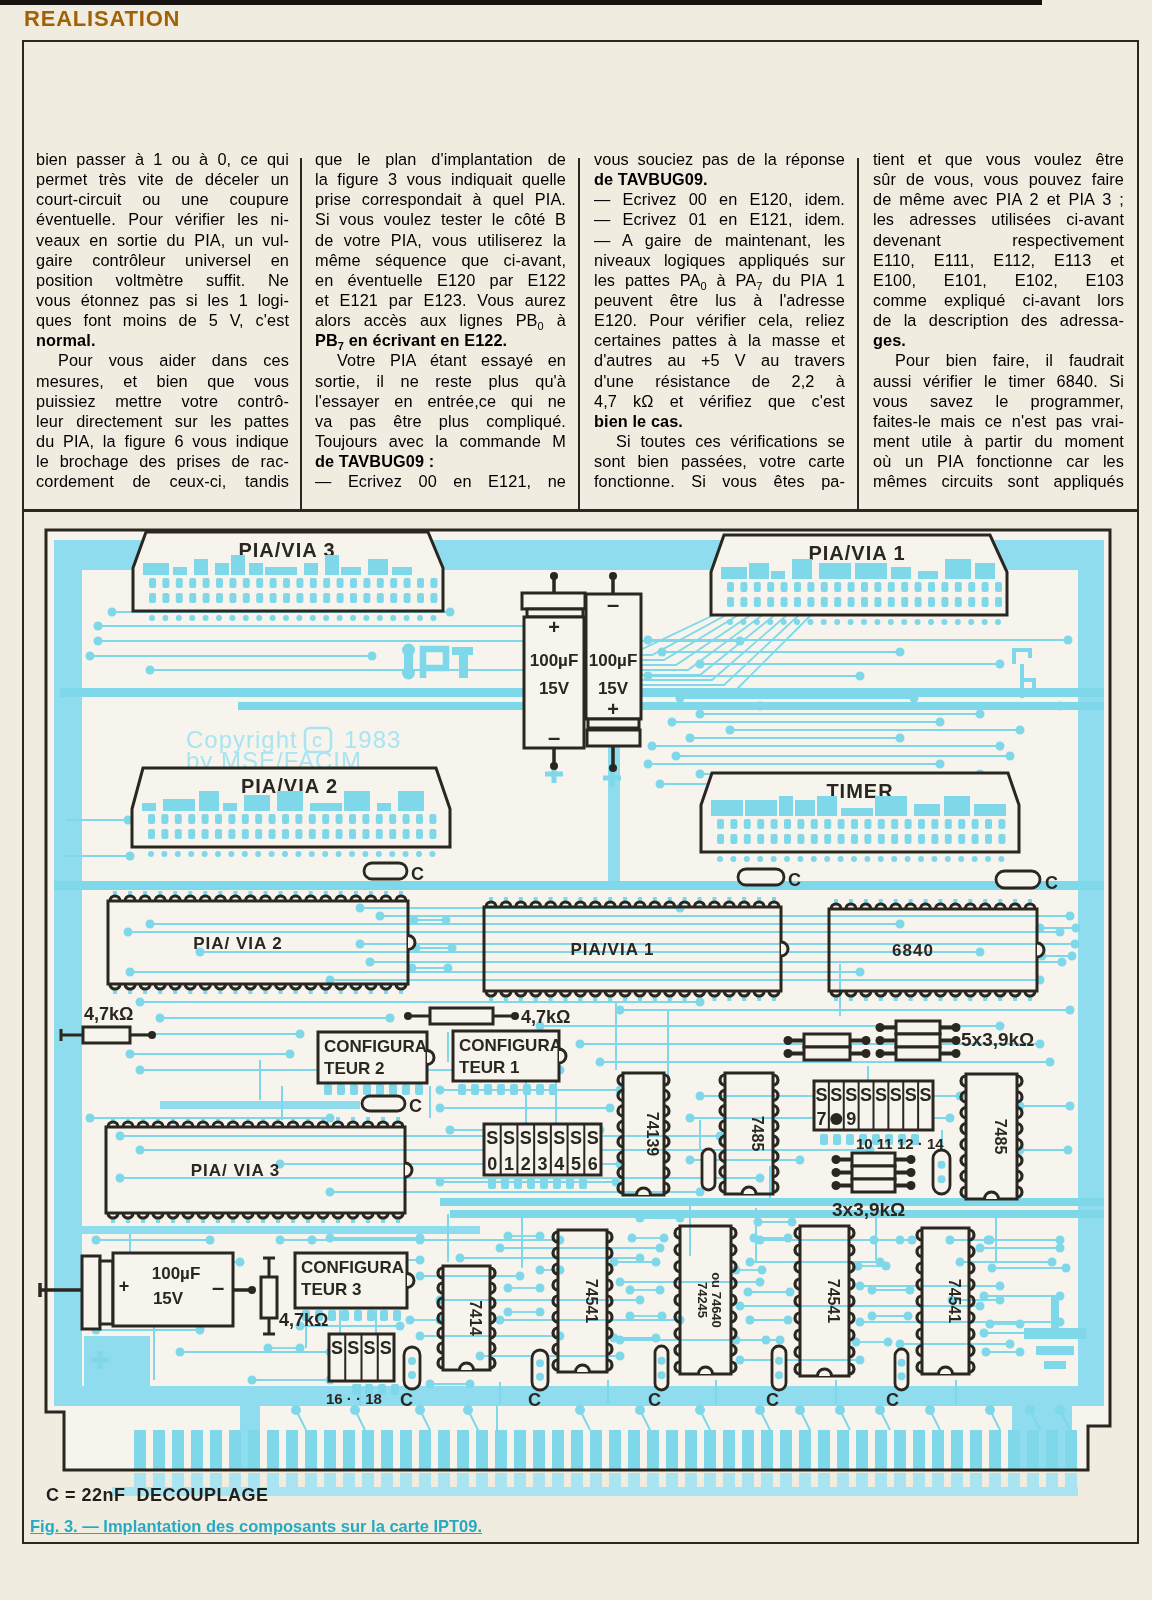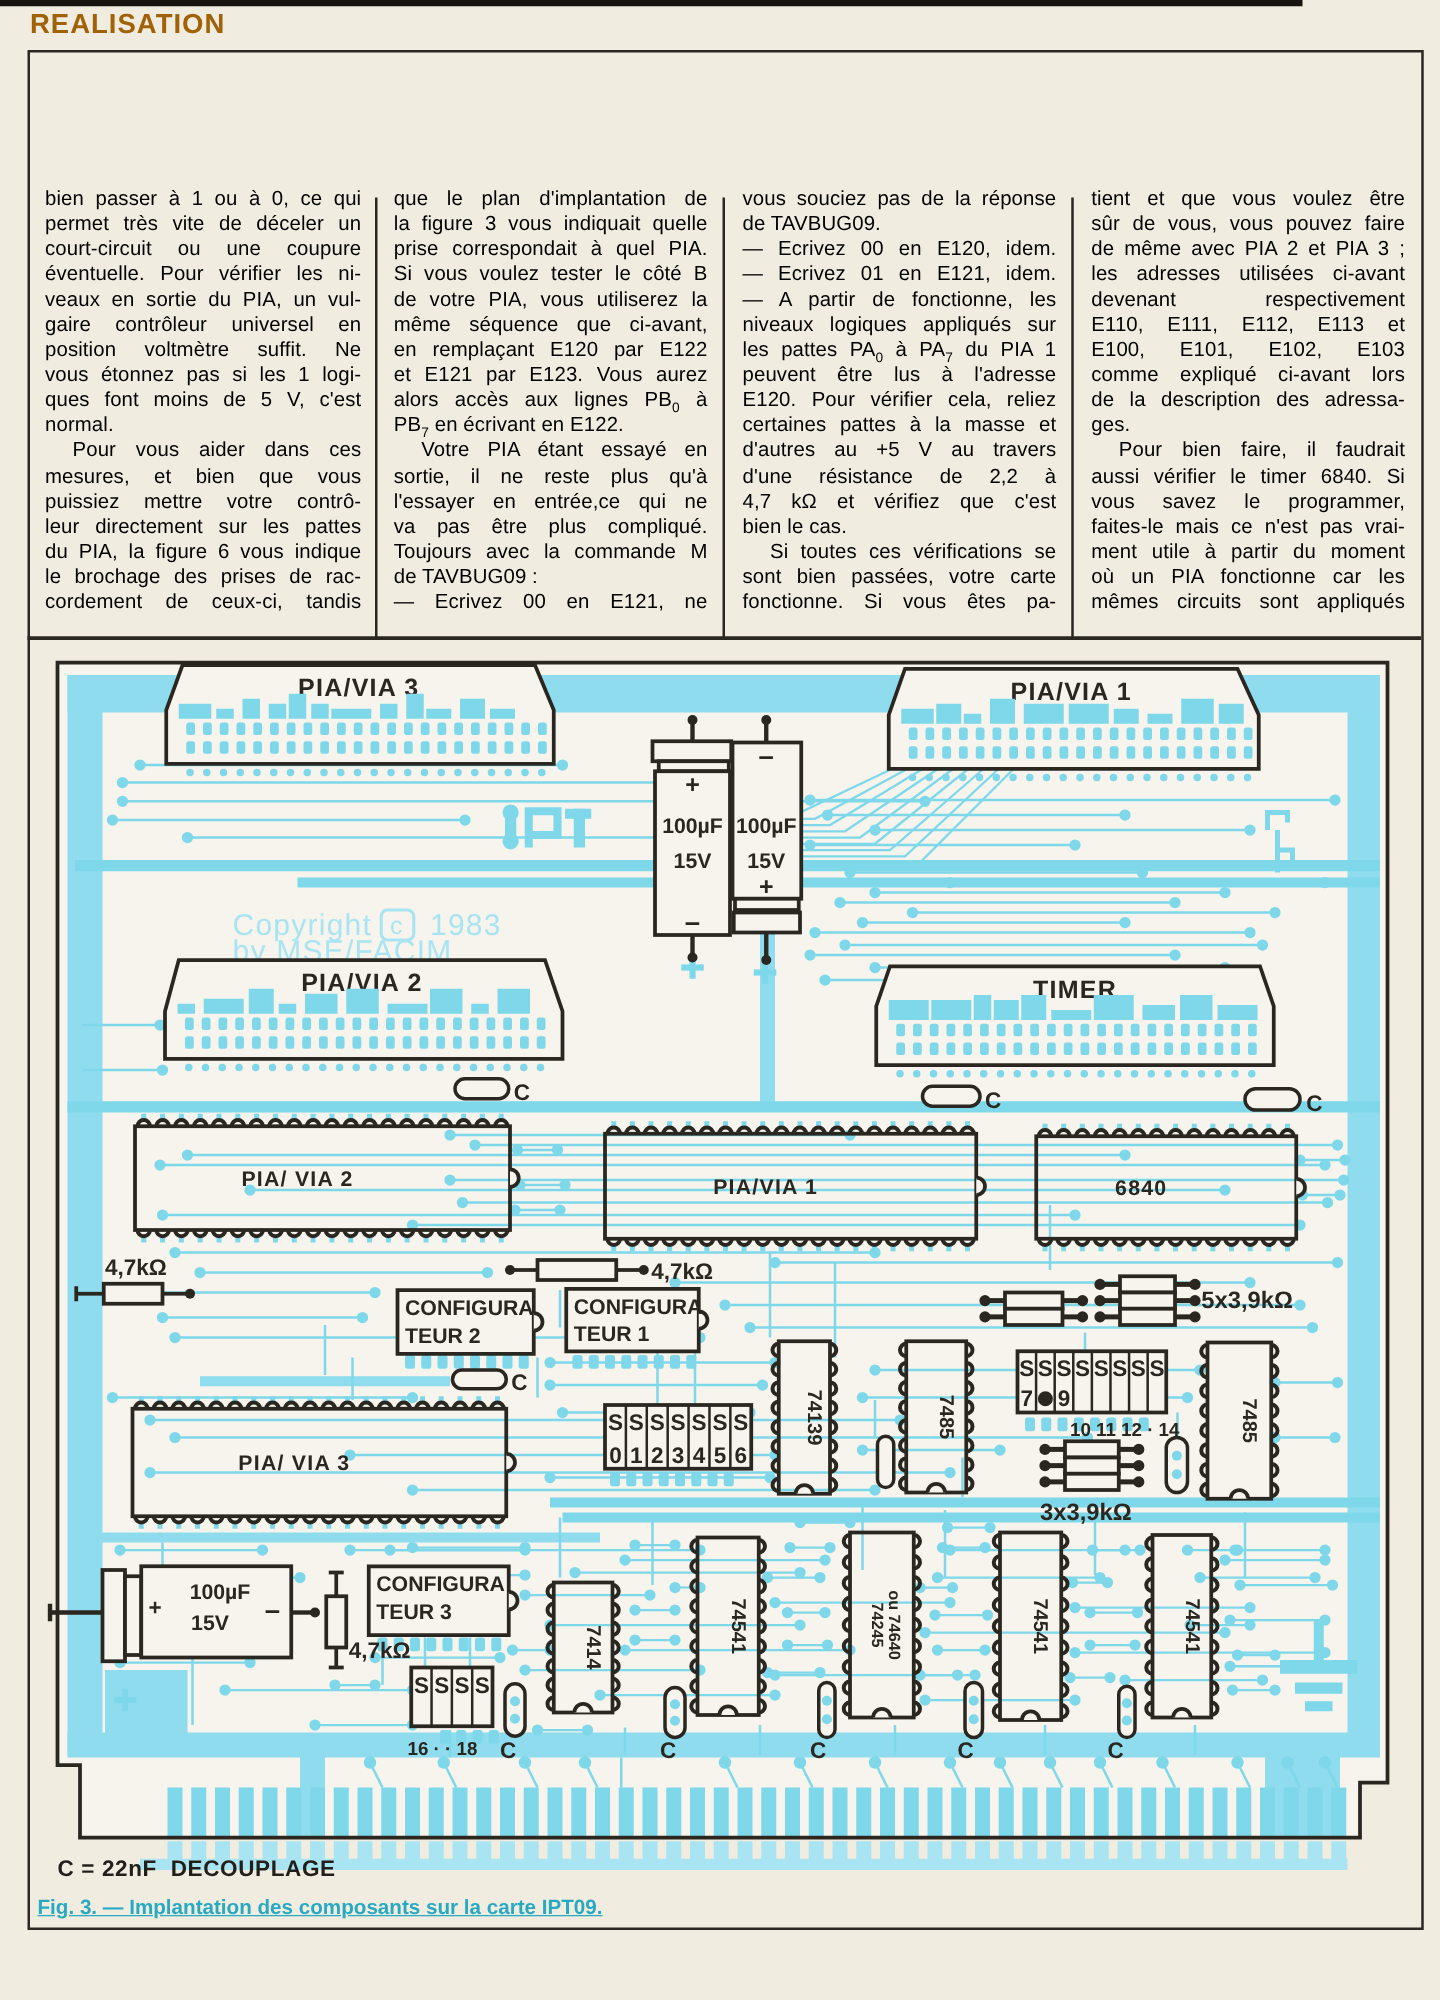--- a/index.html
+++ b/index.html
@@ -1,20 +1,20 @@
 <!DOCTYPE html>
 <html><head><meta charset="utf-8">
 <style>
 html,body{margin:0;padding:0;}
 body{width:1152px;height:1600px;position:relative;background:#f0ecdf;
  font-family:"Liberation Sans",sans-serif;overflow:hidden;}
 .abs{position:absolute;}
 .col{position:absolute;width:253px;font-size:16.3px;color:#000000;top:150px;}
 .ln{height:20.15px;text-align:justify;text-align-last:justify;white-space:nowrap;letter-spacing:0.1px;}
-.ln.end{text-align-last:left;}
+.ln.end{text-align-last:left;font-weight:bold;}
 .ln .ind{display:inline-block;width:22px;}
 sub{font-size:11px;}
 .sep{position:absolute;width:2px;background:#2b2722;top:158px;height:352px;}
 </style></head>
 <body>
 
 <div class="abs" style="left:0;top:0;width:1042px;height:5px;background:#171310;"></div>
 
 <div class="abs" style="left:24px;top:6px;font-size:22px;font-weight:bold;color:#a16207;letter-spacing:0.8px;">REALISATION</div>
 
@@ -48,39 +48,39 @@
 <div class="ln">cordement de ceux-ci, tandis</div>
 </div>
 
 <div class="col" style="left:315px;width:251px;">
 <div class="ln">que le plan d'implantation de</div>
 <div class="ln">la figure 3 vous indiquait quelle</div>
 <div class="ln">prise correspondait à quel PIA.</div>
 <div class="ln">Si vous voulez tester le côté B</div>
 <div class="ln">de votre PIA, vous utiliserez la</div>
 <div class="ln">même séquence que ci-avant,</div>
-<div class="ln">en remplaçant E120 par E122</div>
+<div class="ln">en éventuelle E120 par E122</div>
 <div class="ln">et E121 par E123. Vous aurez</div>
 <div class="ln">alors accès aux lignes PB<sub>0</sub> à</div>
 <div class="ln end">PB<sub>7</sub> en écrivant en E122.</div>
 <div class="ln"><span class="ind"></span>Votre PIA étant essayé en</div>
 <div class="ln">sortie, il ne reste plus qu'à</div>
 <div class="ln">l'essayer en entrée,ce qui ne</div>
 <div class="ln">va pas être plus compliqué.</div>
 <div class="ln">Toujours avec la commande M</div>
 <div class="ln end">de TAVBUG09 :</div>
 <div class="ln">— Ecrivez 00 en E121, ne</div>
 </div>
 
 <div class="col" style="left:594px;width:251px;">
 <div class="ln">vous souciez pas de la réponse</div>
 <div class="ln end">de TAVBUG09.</div>
 <div class="ln">— Ecrivez 00 en E120, idem.</div>
 <div class="ln">— Ecrivez 01 en E121, idem.</div>
-<div class="ln">— A partir de fonctionne, les</div>
+<div class="ln">— A gaire de maintenant, les</div>
 <div class="ln">niveaux logiques appliqués sur</div>
 <div class="ln">les pattes PA<sub>0</sub> à PA<sub>7</sub> du PIA 1</div>
 <div class="ln">peuvent être lus à l'adresse</div>
 <div class="ln">E120. Pour vérifier cela, reliez</div>
 <div class="ln">certaines pattes à la masse et</div>
 <div class="ln">d'autres au +5 V au travers</div>
 <div class="ln">d'une résistance de 2,2 à</div>
 <div class="ln">4,7 kΩ et vérifiez que c'est</div>
 <div class="ln end">bien le cas.</div>
 <div class="ln"><span class="ind"></span>Si toutes ces vérifications se</div>

